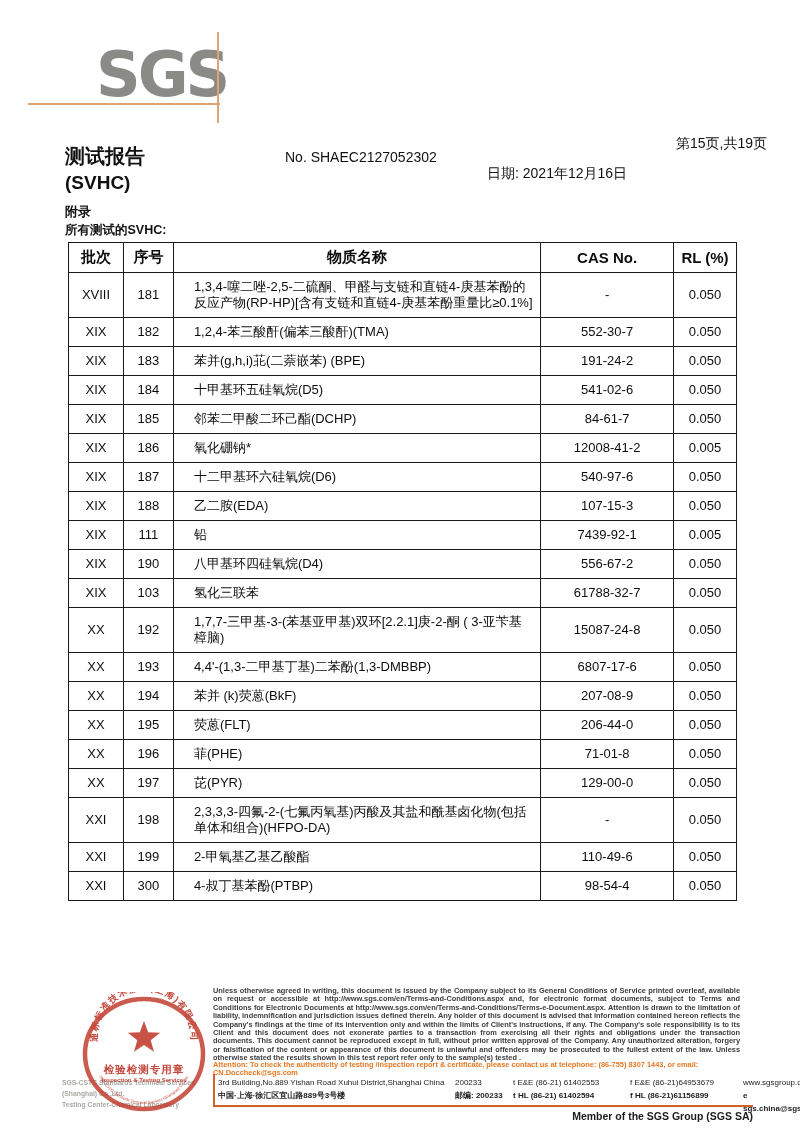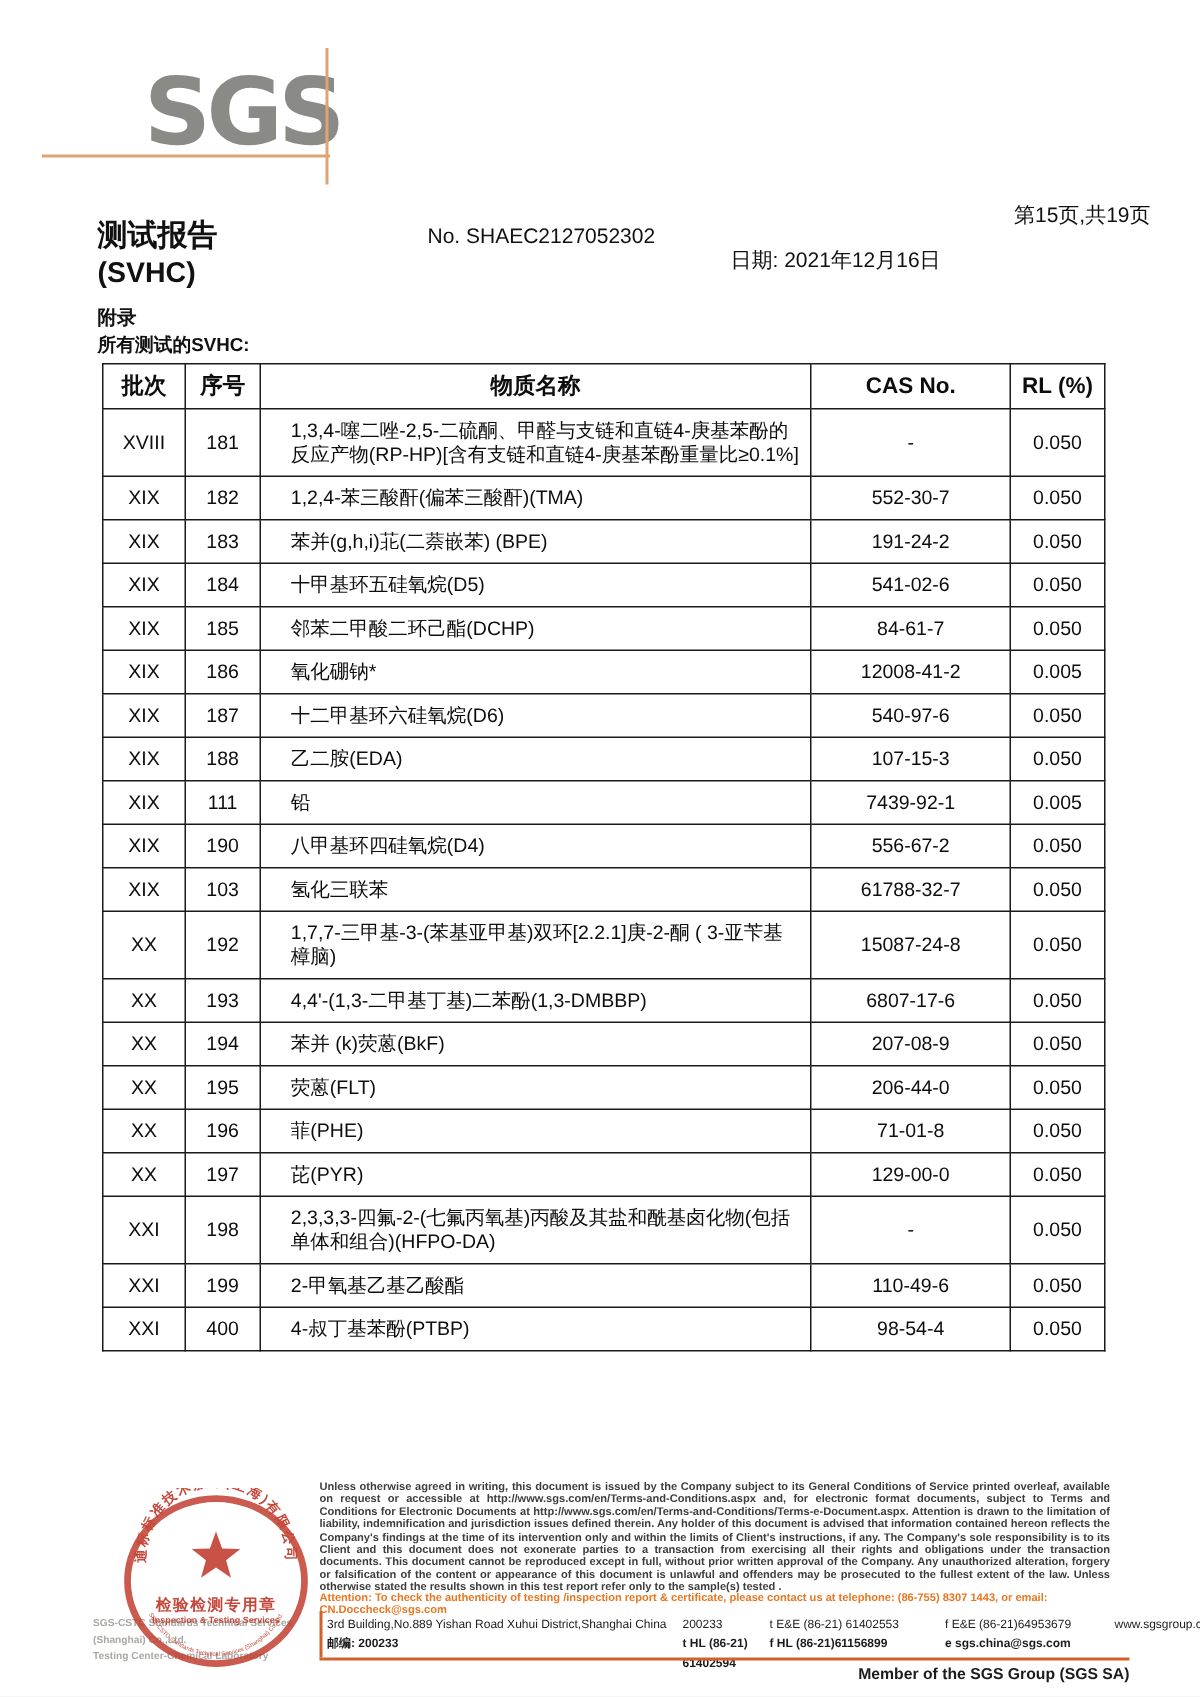--- a/index.html
+++ b/index.html
@@ -225,39 +225,40 @@
     </tr>
         <tr>
       <td class="c-batch">XXI</td>
       <td class="c-no">199</td>
       <td class="c-name">2-甲氧基乙基乙酸酯</td>
       <td class="c-cas">110-49-6</td>
       <td class="c-rl">0.050</td>
     </tr>
         <tr>
       <td class="c-batch">XXI</td>
-      <td class="c-no">400</td>
+      <td class="c-no">300</td>
       <td class="c-name">4-叔丁基苯酚(PTBP)</td>
       <td class="c-cas">98-54-4</td>
       <td class="c-rl">0.050</td>
     </tr>
       </tbody>
   </table>
 
   <div class="disclaimer">Unless otherwise agreed in writing, this document is issued by the Company subject to its General Conditions of Service printed overleaf, available on request or accessible at http://www.sgs.com/en/Terms-and-Conditions.aspx and, for electronic format documents, subject to Terms and Conditions for Electronic Documents at http://www.sgs.com/en/Terms-and-Conditions/Terms-e-Document.aspx. Attention is drawn to the limitation of liability, indemnification and jurisdiction issues defined therein. Any holder of this document is advised that information contained hereon reflects the Company's findings at the time of its intervention only and within the limits of Client's instructions, if any. The Company's sole responsibility is to its Client and this document does not exonerate parties to a transaction from exercising all their rights and obligations under the transaction documents. This document cannot be reproduced except in full, without prior written approval of the Company. Any unauthorized alteration, forgery or falsification of the content or appearance of this document is unlawful and offenders may be prosecuted to the fullest extent of the law. Unless otherwise stated the results shown in this test report refer only to the sample(s) tested .</div>
   <div class="attention">Attention: To check the authenticity of testing /inspection report &amp; certificate, please contact us at telephone: (86-755) 8307 1443, or email: CN.Doccheck@sgs.com</div>
 
   <div class="addr-grid en">
     <span>3rd Building,No.889 Yishan Road Xuhui District,Shanghai China</span>
     <span>200233</span>
     <span>t E&amp;E (86-21) 61402553</span>
     <span>f E&amp;E (86-21)64953679</span>
     <span>www.sgsgroup.com.cn</span>
   </div>
   <div class="addr-grid cn">
+    <span>中国·上海·徐汇区宜山路889号3号楼</span>
     <span>邮编: 200233</span>
     <span>t HL (86-21) 61402594</span>
     <span>f HL (86-21)61156899</span>
     <span>e  sgs.china@sgs.com</span>
   </div>
   <div class="addr-vline"></div>
   <div class="addr-hline"></div>
   <div class="member-line">Member of the SGS Group (SGS SA)</div>
 
   <div class="company-gray">

